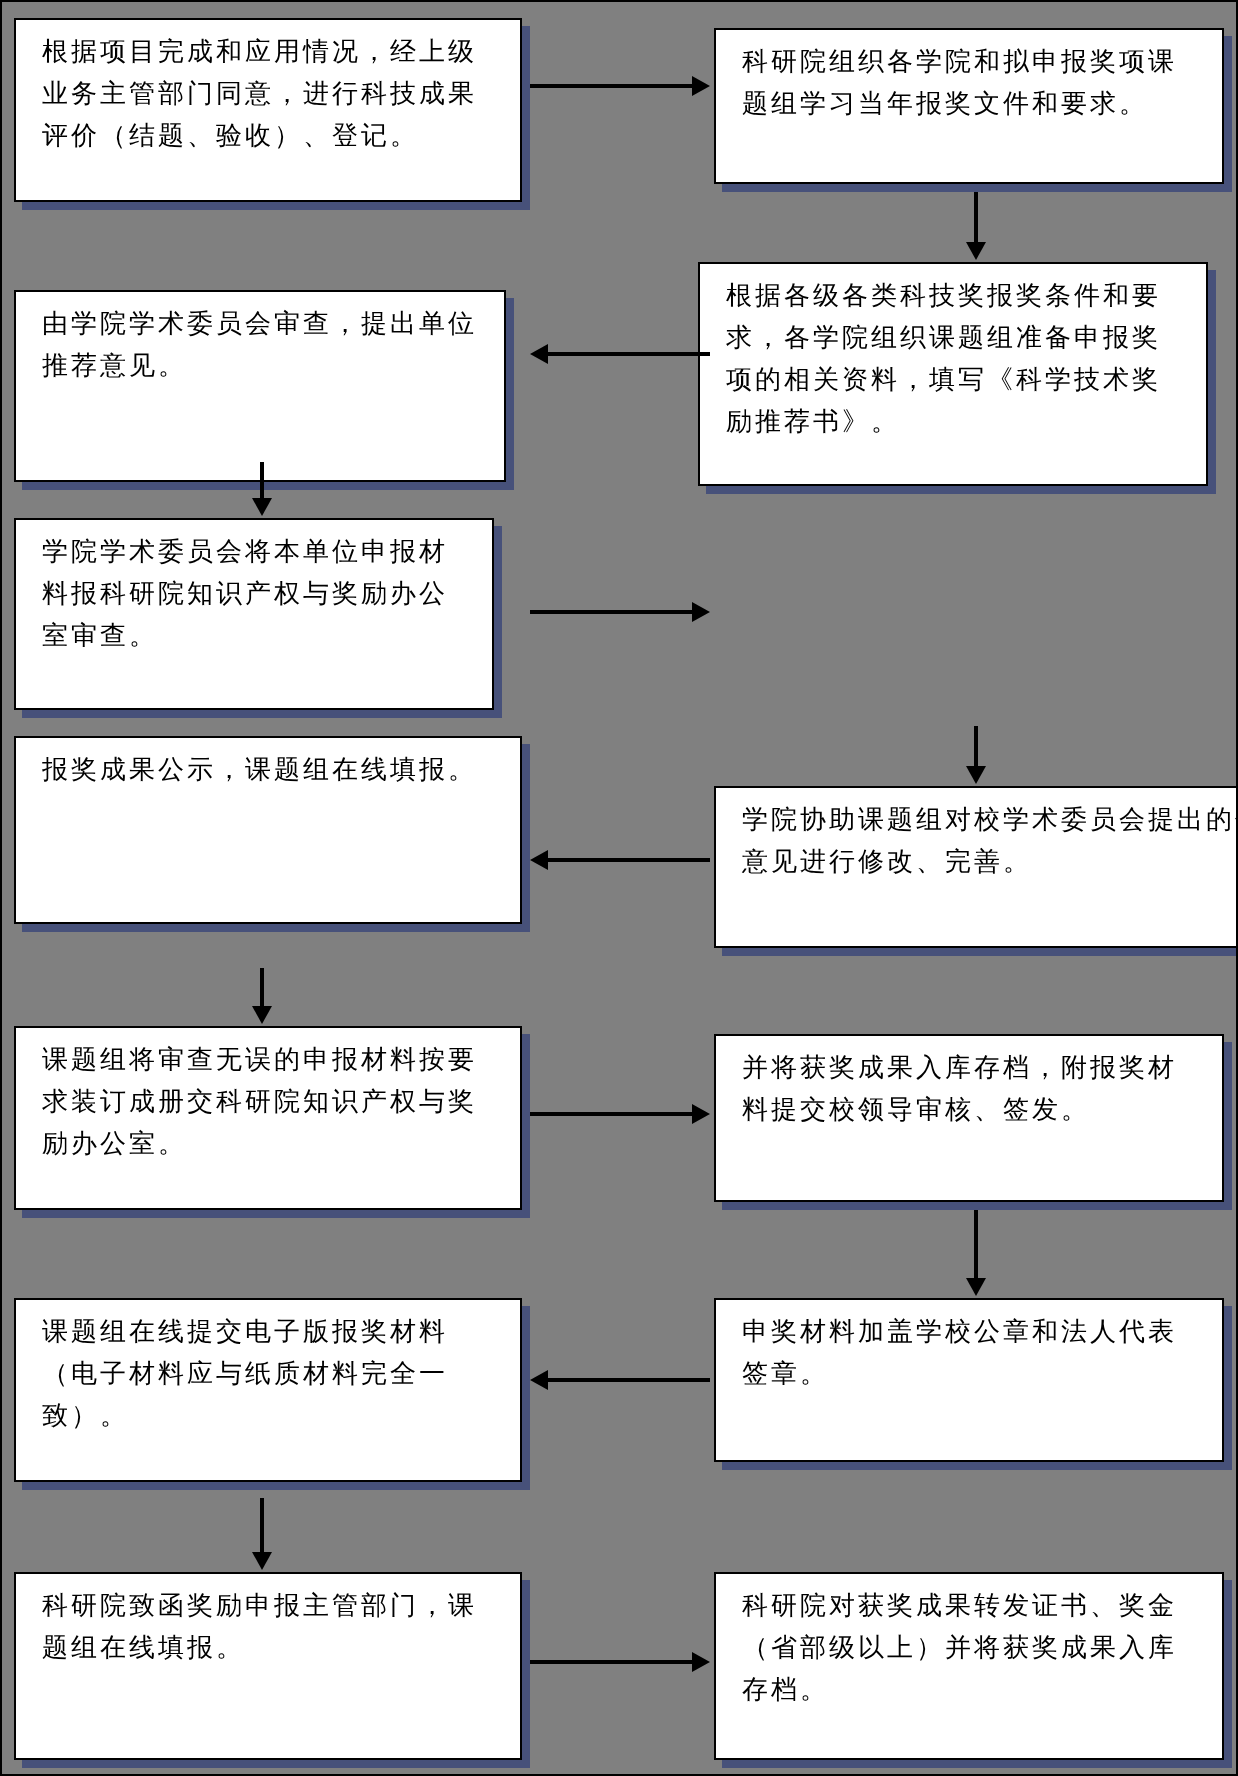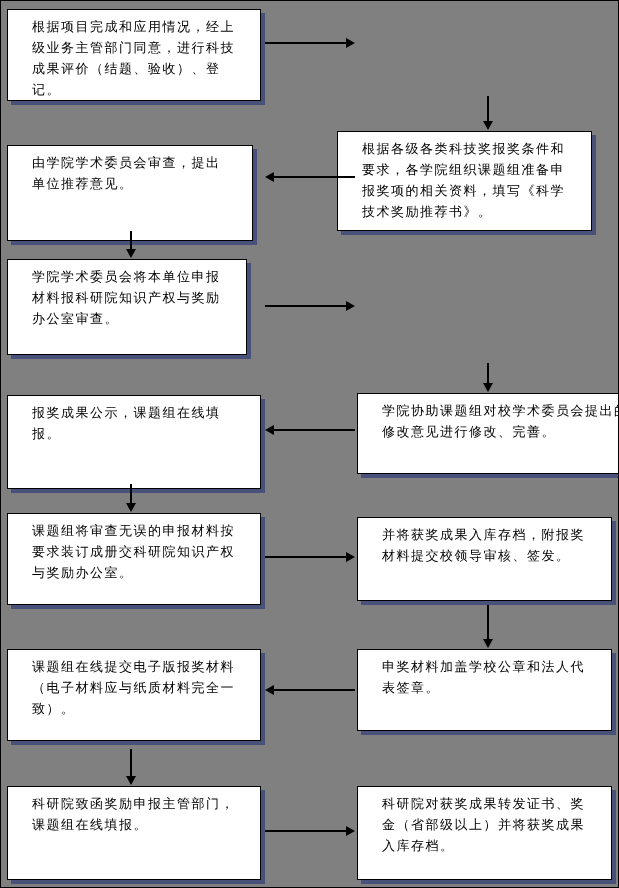--- a/index.html
+++ b/index.html
@@ -10,21 +10,21 @@
     border:1px solid #000;
     box-sizing:border-box;
     overflow:hidden;
   }
   .box{
     position:absolute;
     background:#ffffff;
     border:1px solid #000000;
     box-shadow:4px 4px 0 #47517a;
     box-sizing:border-box;
-    padding:6px 24px;
+    padding:6px 13px;
     font-size:13px;
     line-height:21px;
     letter-spacing:1.5px;
     color:#000;
     text-align:left;
     overflow:hidden;
   }
   .arrow-h{
     position:absolute;
     height:10px;
@@ -51,34 +51,37 @@
 
   <div class="box" style="left:6px;top:8px;width:254px;height:92px">
     <span>根据项目完成和应用情况，经上级业务主管部门同意，进行科技成果评价（结题、验收）、登记。</span>
   </div>
   <div class="box" style="left:6px;top:144px;width:246px;height:96px">
     <span>由学院学术委员会审查，提出单位推荐意见。</span>
   </div>
   <div class="box" style="left:6px;top:258px;width:240px;height:96px">
     <span>学院学术委员会将本单位申报材料报科研院知识产权与奖励办公室审查。</span>
   </div>
-  <div class="box" style="left:6px;top:394px;width:254px;height:94px">
+  <div class="box" style="left:6px;top:367px;width:254px;height:94px">
     <span>报奖成果公示，课题组在线填报。</span>
   </div>
   <div class="box" style="left:6px;top:512px;width:254px;height:92px">
     <span>课题组将审查无误的申报材料按要求装订成册交科研院知识产权与奖励办公室。</span>
   </div>
   <div class="box" style="left:6px;top:648px;width:254px;height:92px">
     <span>课题组在线提交电子版报奖材料（电子材料应与纸质材料完全一致）。</span>
   </div>
   <div class="box" style="left:6px;top:785px;width:254px;height:94px">
     <span>科研院致函奖励申报主管部门，课题组在线填报。</span>
   </div>
 
-  <div class="box" style="left:336px;top:130px;width:255px;height:100px">
+  <div class="box" style="left:356px;top:13px;width:255px;height:78px">
+    <span>科研院组织各学院和拟申报奖项课题组学习当年报奖文件和要求。</span>
+  </div>
+  <div class="box" style="left:348px;top:130px;width:255px;height:112px">
     <span>根据各级各类科技奖报奖条件和要求，各学院组织课题组准备申报奖项的相关资料，填写《科学技术奖励推荐书》。</span>
   </div>
   <div class="box" style="left:356px;top:392px;width:304px;height:81px">
     <span>学院协助课题组对校学术委员会提出的修改意见进行修改、完善。</span>
   </div>
   <div class="box" style="left:356px;top:516px;width:255px;height:84px">
     <span>并将获奖成果入库存档，附报奖材料提交校领导审核、签发。</span>
   </div>
   <div class="box" style="left:356px;top:648px;width:255px;height:82px">
     <span>申奖材料加盖学校公章和法人代表签章。</span>

